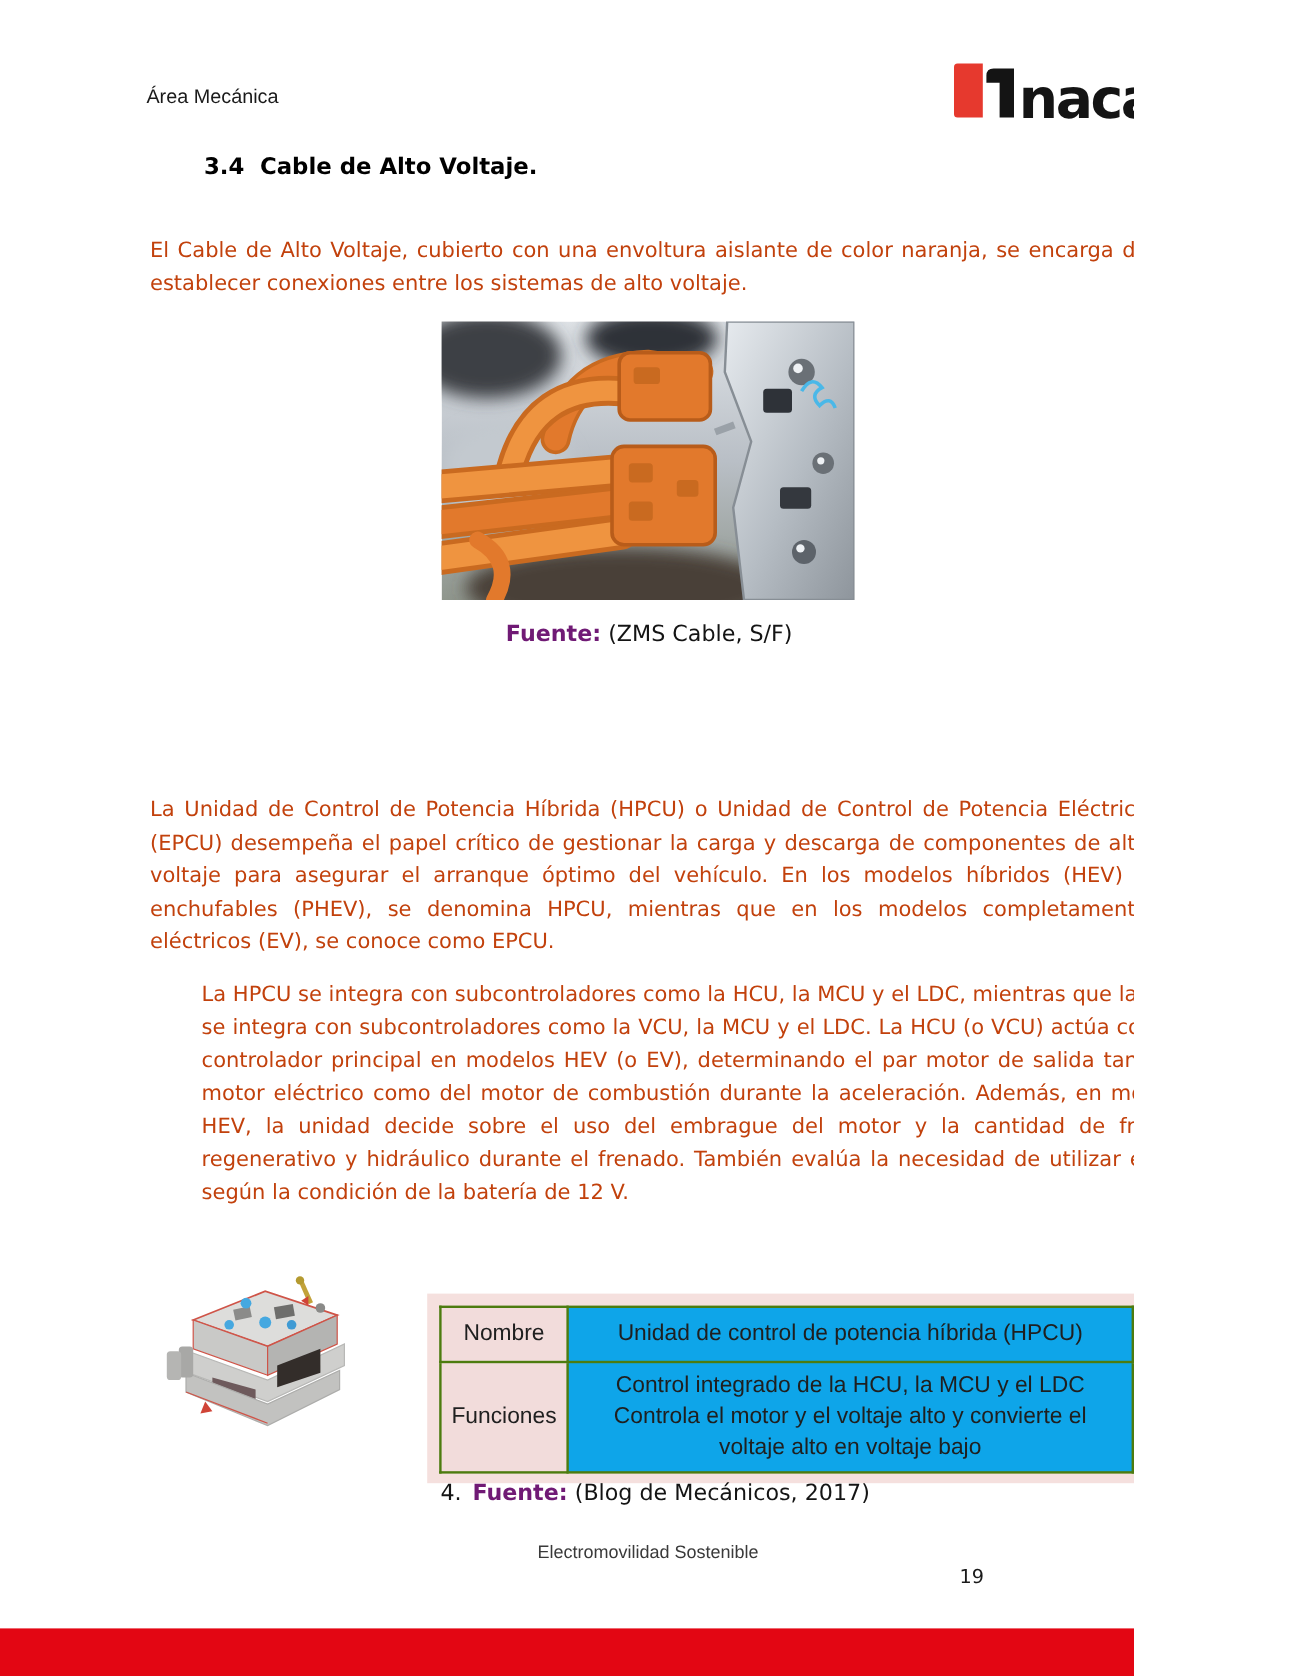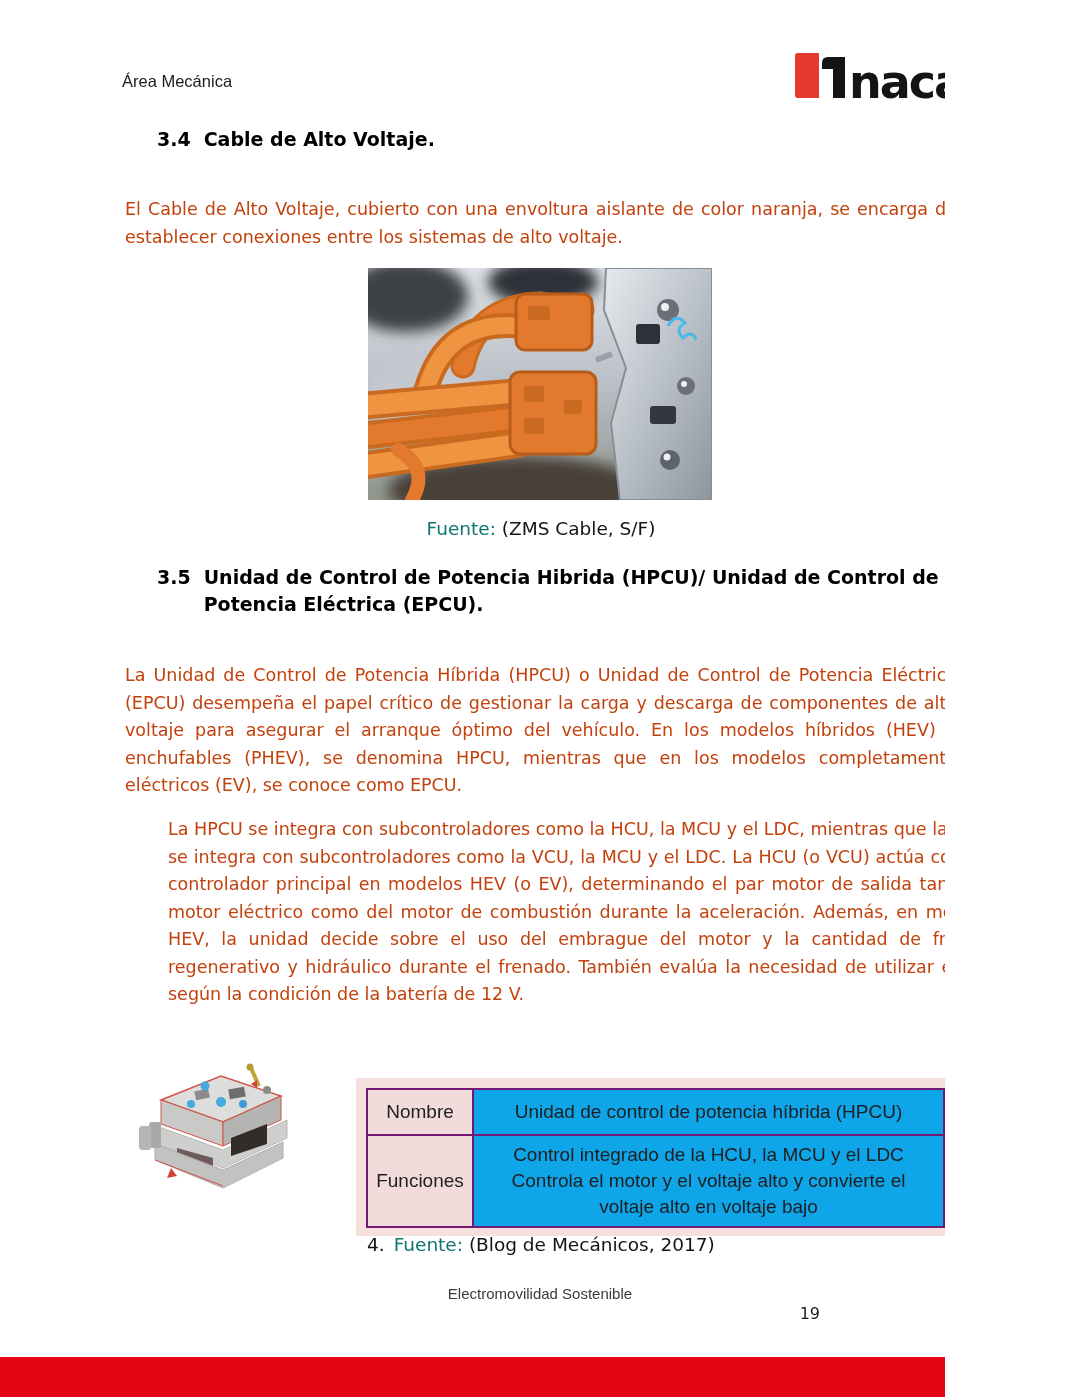--- a/index.html
+++ b/index.html
@@ -7,43 +7,43 @@
   .page {
     position:relative; width:945px; height:1397px; background:#ffffff;
     font-family:"DejaVu Sans", sans-serif; color:#111; overflow:hidden;
   }
   .area-label {
     position:absolute; left:122px; top:72px;
     font-family:"Liberation Sans", sans-serif; font-size:16.5px; color:#1a1a1a;
   }
   .logo { position:absolute; left:795px; top:52px; width:210px; height:66px; }
   .h-section { position:absolute; display:flex; gap:13px; font-weight:bold; font-size:19px; color:#000; line-height:27px; }
-  .h34 { left:157px; top:126px; }
+  .h34 { left:170px; top:126px; }
   .h35 { left:157px; top:564px; }
   .h35 .h-title { width:756px; }
   .para {
     position:absolute; left:125px; width:832px; text-align:justify;
     font-size:17.5px; line-height:27.5px; color:#c2410c;
   }
   .p34 { top:196px; }
   .p351 { top:662px; }
   .p352 { top:816px;margin-left:43px; }
   .cable-figure { position:absolute; left:368px; top:268px; width:344px; height:232px; }
   .caption-center {
     position:absolute; left:125px; top:518px; width:832px; text-align:center;
     font-size:18.5px; color:#141414;
   }
-  .caption-center b, .caption4 b { font-weight:normal; color:#0f766e; }
+  .caption-center b, .caption4 b { font-weight:bold; color:#701a75; }
   .hpcu-figure { position:absolute; left:133px; top:1060px; width:160px; height:148px; }
   .table-wrap {
     position:absolute; left:356px; top:1078px;
     background:#f5e0de; padding:10px 0 8px 10px;
   }
   table.hpcu { border-collapse:collapse; font-family:"Liberation Sans", sans-serif; font-size:19px; color:#1f1f1f; }
-  table.hpcu td { border:2px solid #701a75; vertical-align:middle; text-align:center; }
+  table.hpcu td { border:2px solid #4d7c0f; vertical-align:middle; text-align:center; }
   td.cell-label { background:#f2dcdb; width:106px; height:46px; padding:4px 6px; }
   td.cell-value { background:#0ea5e9; width:472px; padding:6px 12px; line-height:26px; }
   .caption4 {
     position:absolute; left:367px; top:1234px; font-size:18.5px; color:#141414;
     display:flex; gap:9px;
   }
   .footer-title {
     position:absolute; left:0; top:1285px; width:1080px; text-align:center;
     font-family:"Liberation Sans", sans-serif; font-size:15px; color:#3a3a3a;
   }
@@ -132,24 +132,20 @@
       <rect x="196" y="132" width="18" height="14" rx="3" fill="#c96a20"></rect>
       <path d="M30,182 Q62,200 44,232" stroke="#e2792c" stroke-width="14" fill="none" stroke-linecap="round"></path>
       <path d="M228,92 L244,86" stroke="#9aa1a8" stroke-width="6"></path>
     </svg>
   </div>
 
   <div class="caption-center">
     <b>Fuente:</b><span> (ZMS Cable, S/F)</span>
   </div>
 
-  <div class="h-section h35">
-    <span class="h-num">3.5</span>
-    <span class="h-title">Unidad de Control de Potencia Hibrida (HPCU)/ Unidad de Control de Potencia Eléctrica (EPCU).</span>
-  </div>
 
   <div class="para p351">La Unidad de Control de Potencia Híbrida (HPCU) o Unidad de Control de Potencia Eléctrica (EPCU) desempeña el papel crítico de gestionar la carga y descarga de componentes de alto voltaje para asegurar el arranque óptimo del vehículo. En los modelos híbridos (HEV) y enchufables (PHEV), se denomina HPCU, mientras que en los modelos completamente eléctricos (EV), se conoce como EPCU.</div>
   <div class="para p352">La HPCU se integra con subcontroladores como la HCU, la MCU y el LDC, mientras que la EPCU se integra con subcontroladores como la VCU, la MCU y el LDC. La HCU (o VCU) actúa como el controlador principal en modelos HEV (o EV), determinando el par motor de salida tanto del motor eléctrico como del motor de combustión durante la aceleración. Además, en modelos HEV, la unidad decide sobre el uso del embrague del motor y la cantidad de frenado regenerativo y hidráulico durante el frenado. También evalúa la necesidad de utilizar el LDC según la condición de la batería de 12 V.</div>
 
   <div class="hpcu-figure">
     <svg width="160" height="148" viewBox="0 0 160 148">
 
       <polygon points="28,40 88,16 148,36 90,62" fill="#dddddb" stroke="#cf5448" stroke-width="1.5"></polygon>
       <rect x="62" y="30" width="14" height="9" fill="#8b8b89" transform="rotate(-12 69 34)"></rect>
       <rect x="96" y="28" width="16" height="10" fill="#6e6e6c" transform="rotate(-10 104 33)"></rect>

